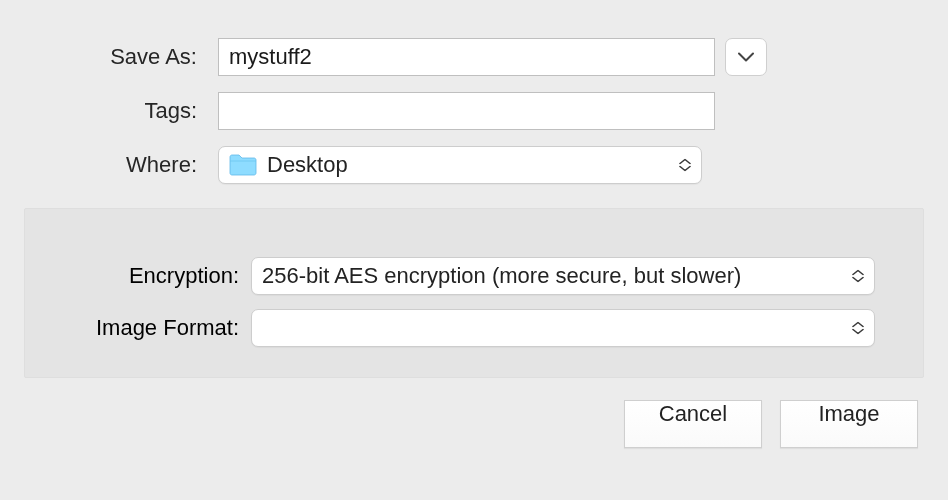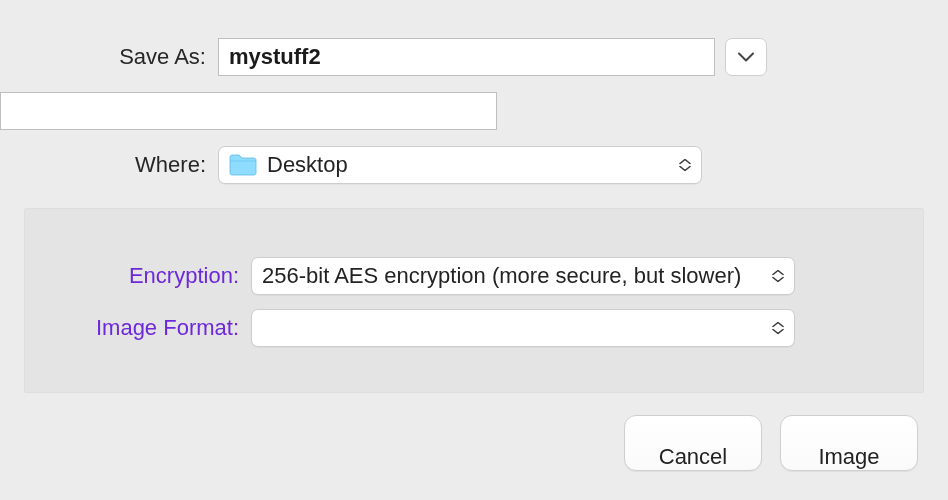--- a/index.html
+++ b/index.html
@@ -22,33 +22,32 @@
       padding-top: 38px;
     }
     .row {
       display: flex;
       align-items: center;
       margin-bottom: 16px;
     }
     .label-col {
       width: 218px;
       text-align: right;
-      padding-right: 12px;
+      padding-right: 21px;
       font-size: 22px;
       color: #262626;
     }
     .text-field {
       height: 38px;
       border: 1px solid #bfbfbf;
       background: #ffffff;
       padding: 4px 10px;
       font-size: 22px;
       color: #1a1a1a;
       outline: none;
-      font-weight: bold;
     }
     .saveas-input {
       width: 497px;
     }
     .tags-input {
       width: 497px;
     }
     .expand-btn {
       width: 42px;
       height: 38px;
@@ -97,48 +96,48 @@
       margin: 24px 24px 0 24px;
       background: #e4e4e4;
       border: 1px solid #dedede;
       border-radius: 2px;
       padding: 48px 30px 30px 30px;
     }
     .options-panel .row {
       margin-bottom: 14px;
     }
     .options-panel .row:last-child {
-      margin-bottom: 15px;
+      margin-bottom: 0;
     }
     .opt-label-col {
       width: 196px;
       text-align: right;
       padding-right: 12px;
       font-size: 22px;
-      color: #6d28d9;
+      color: #000000;
     }
     .opt-popup {
-      width: 544px;
+      width: 624px;
     }
     .button-row {
       display: flex;
       justify-content: flex-end;
       gap: 18px;
       padding: 22px 30px 0 0;
     }
     .btn {
       min-width: 138px;
-      height: 56px;
+      height: 48px;
       border: 1px solid #cfcfcf;
-      border-radius: 12px;
+      border-radius: 0;
       background: linear-gradient(#ffffff, #fafafa);
       font-size: 22px;
       color: #222;
       display: flex;
-      align-items: flex-end;
+      align-items: flex-start;
       justify-content: center;
       cursor: pointer;
       box-shadow: 0 1px 1px rgba(0,0,0,0.06);
     }
     .popup-text {
       flex: 1;
       white-space: nowrap;
       overflow: hidden;
     }
   </style>
@@ -151,20 +150,21 @@
     <div class="label-col">Save As:</div>
     <input type="text" class="text-field saveas-input" value="mystuff2" style="">
     <div class="expand-btn">
       <svg width="16" height="10" viewBox="0 0 16 10">
         <path d="M1 1.5 L8 8.5 L15 1.5" stroke="#444" stroke-width="2" fill="none" stroke-linecap="round" stroke-linejoin="round"></path>
       </svg>
     </div>
   </div>
 
   <div class="row">
+    <div class="label-col">Tags:</div>
     <input type="text" class="text-field tags-input" value="" style="">
   </div>
 
   <div class="row where-row">
     <div class="label-col">Where:</div>
     <div class="popup">
       <svg class="folder-icon" viewBox="0 0 28 22">
         <path d="M1 3 C1 1.9 1.9 1 3 1 L10 1 L13 4 L25 4 C26.1 4 27 4.9 27 6 L27 19 C27 20.1 26.1 21 25 21 L3 21 C1.9 21 1 20.1 1 19 Z" fill="#8edcff" stroke="#5fb8e8" stroke-width="0.8"></path>
         <path d="M1 7 L27 7" stroke="#6cc5ef" stroke-width="0.8"></path>
       </svg>

